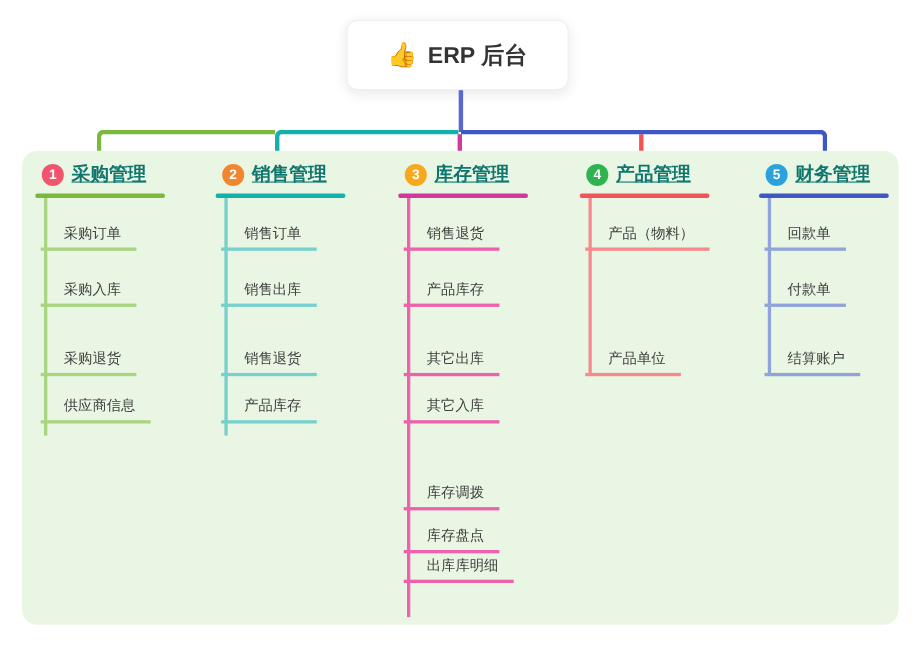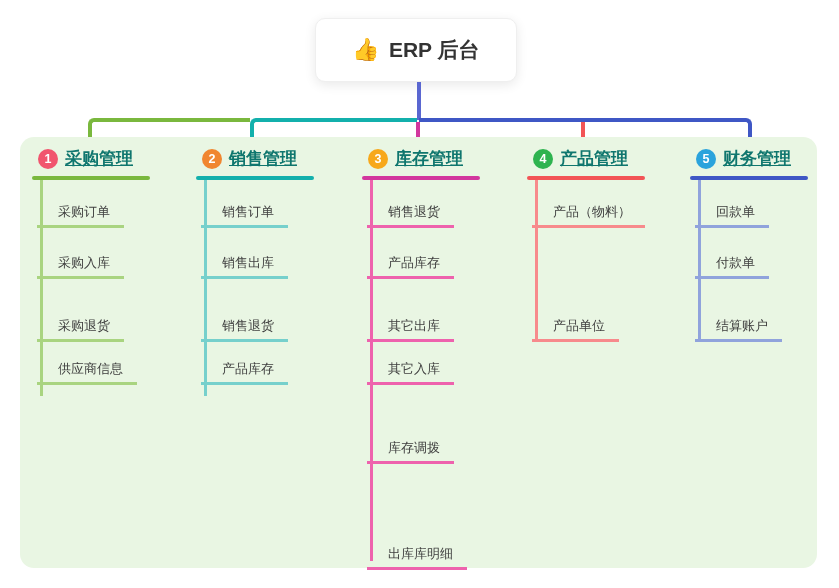--- a/index.html
+++ b/index.html
@@ -44,21 +44,21 @@
     color:#fff;font-size:12.5px;font-weight:600;line-height:20px;text-align:center;flex:0 0 20px;}
   .title-label{font-size:17px;font-weight:600;color:#0f766e;white-space:nowrap;line-height:20px;text-decoration:underline;}
   .title-underline{position:absolute;left:0;top:176px;width:118px;height:4px;
     background:var(--accent);border-radius:2px;}
   .child-vert{position:absolute;left:8px;top:180px;width:3px;background:var(--light);}
   .v4{height:216px;} .v7{height:381px;} .v3{height:161px;}
   .item{position:absolute;left:5px;padding:0 14px 3px 21px;
     border-bottom:3px solid var(--light);font-size:13px;line-height:20px;
     color:#404040;white-space:nowrap;}
   .it0{top:202px;} .it1{top:253px;} .it2{top:316px;} .it3{top:359px;}
-  .it4{top:422px;margin-top:16px;} .it5{top:477px;} .it6{top:544px;}
+  .it4{top:422px;margin-top:16px;} .it5{top:477px;} .it6{top:504px;}
 </style>
 </head>
 <body>
 
 <div class="canvas">
 
   <div class="root-node">
     <span class="emoji">👍</span>
     <span>ERP 后台</span>
   </div>
@@ -103,20 +103,21 @@
       <span class="badge">3</span>
       <span class="title-label">库存管理</span>
     </div>
     <div class="title-underline"></div>
     <div class="child-vert v7"></div>
     <div class="item it0">销售退货</div>
     <div class="item it1">产品库存</div>
     <div class="item it2">其它出库</div>
     <div class="item it3">其它入库</div>
     <div class="item it4">库存调拨</div>
+    <div class="item it5">库存盘点</div>
     <div class="item it6">出库库明细</div>
   </div>
 
   <div class="col col-4 b4">
     <div class="title-row">
       <span class="badge">4</span>
       <span class="title-label">产品管理</span>
     </div>
     <div class="title-underline"></div>
     <div class="child-vert v3"></div>

